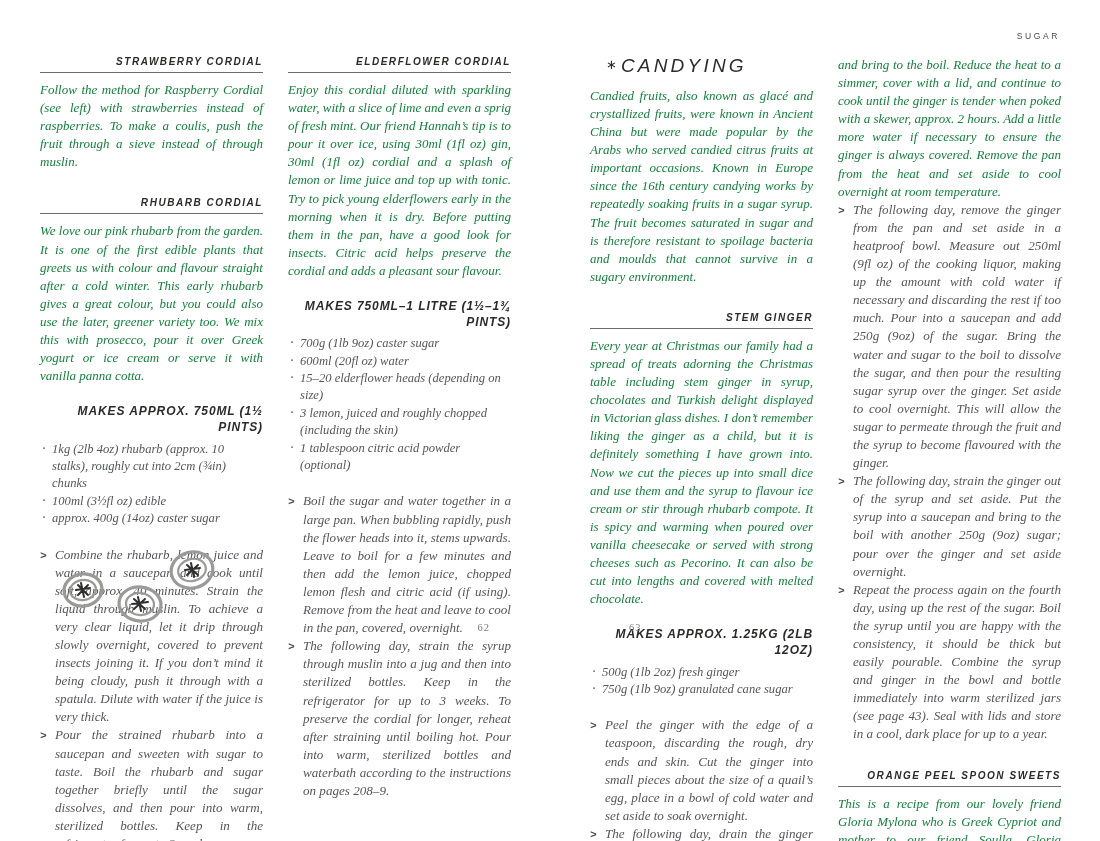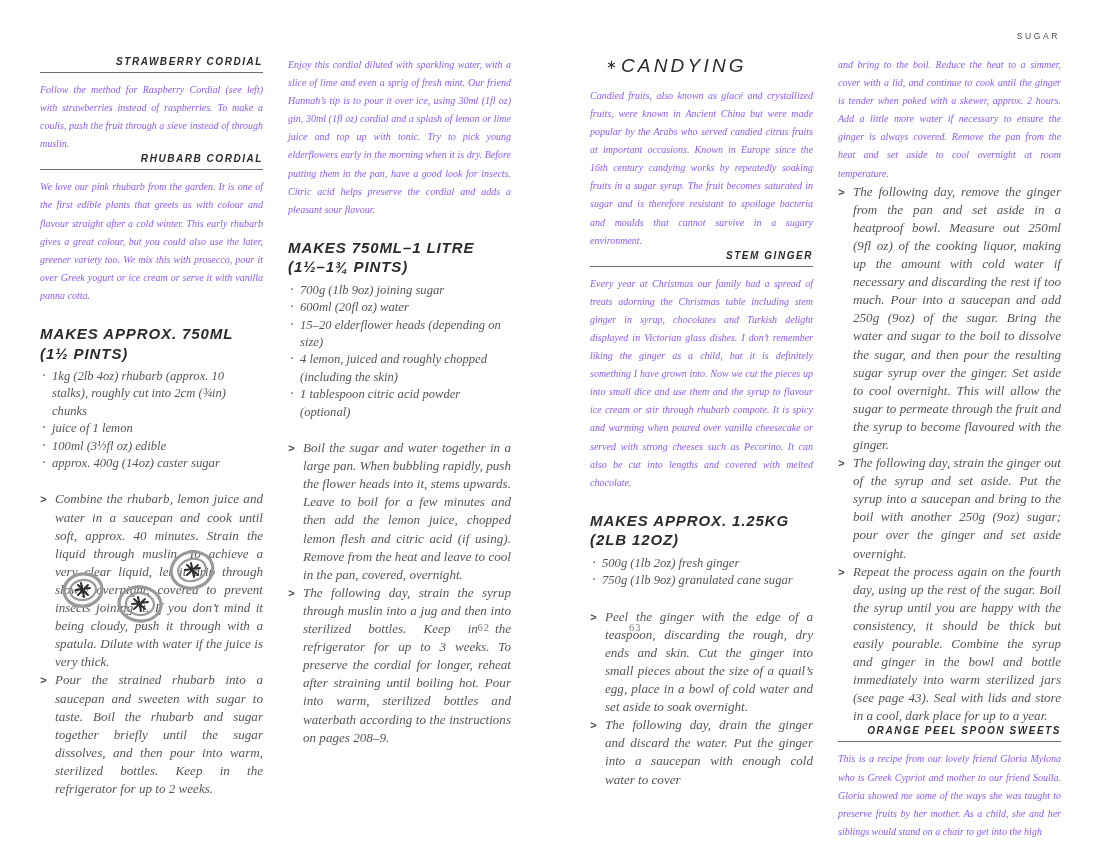--- a/index.html
+++ b/index.html
@@ -61,58 +61,59 @@
     font-weight: 700;
     letter-spacing: 1.55px;
     color: #2b2b2a;
     text-align: right;
     line-height: 1.2;
     padding-bottom: 4px;
     border-bottom: 1.1px solid #6d6d6b;
     margin-bottom: 8px;
   }
   .sec-head.first { margin-top: 0; }
-  .sec-head.spaced { }
+  .sec-head.spaced { margin-top: 26px; }
 
   .chapter-head {
     font-family: "Liberation Sans", "DejaVu Sans", sans-serif;
     font-size: 19px;
     font-weight: 300;
     letter-spacing: 3.2px;
     color: #2b2b2a;
     margin: 0 0 10px 16px;
     line-height: 1.1;
   }
   .chapter-head .star {
     font-size: 13px;
     vertical-align: 3px;
     letter-spacing: 0;
     margin-right: 4px;
   }
 
   
   p.body {
     margin: 0 0 0 0;
-    font-size: 10px;
+    font-size: 13px;
     line-height: 18.1px;
     text-align: justify;
     text-justify: inter-word;
-    color: #8b5cf6;
+    color: #15803d;
     -webkit-hyphens: none;
     hyphens: none;
   }
 
   .makes {
     font-family: "Liberation Sans", "DejaVu Sans", sans-serif;
-    font-size: 15px;
+    font-size: 12px;
     font-weight: 700;
     letter-spacing: 0.9px;
     color: #2b2b2a;
     margin: 19px 0 5px 0;
     line-height: 1.3;
+    text-align: right;
   }
 
   ul.ingredients {
     list-style: none;
     margin: 0 0 0 0;
     padding: 0;
   }
   ul.ingredients li {
     position: relative;
     padding-left: 12px;
@@ -190,43 +191,43 @@
         <div class="sec-head first">STRAWBERRY CORDIAL</div>
         <p class="body">Follow the method for Raspberry Cordial (see left) with strawberries instead of raspberries. To make a coulis, push the fruit through a sieve instead of through muslin.</p>
 
         <div class="sec-head spaced">RHUBARB CORDIAL</div>
         <p class="body">We love our pink rhubarb from the garden. It is one of the first edible plants that greets us with colour and flavour straight after a cold winter. This early rhubarb gives a great colour, but you could also use the later, greener variety too. We mix this with prosecco, pour it over Greek yogurt or ice cream or serve it with vanilla panna cotta.</p>
 
         <div class="makes">MAKES APPROX. 750ML (1½ PINTS)</div>
 
         <ul class="ingredients">
           <li>1kg (2lb 4oz) rhubarb (approx. 10 stalks), roughly cut into 2cm (¾in) chunks</li>
-          <li>juice of 1 lemon</li>
           <li>100ml (3½fl oz) edible</li>
           <li>approx. 400g (14oz) caster sugar</li>
         </ul>
 
         <ul class="steps">
           <li>Combine the rhubarb, lemon juice and water in a saucepan and cook until soft, approx. 40 minutes. Strain the liquid through muslin. To achieve a very clear liquid, let it drip through slowly overnight, covered to prevent insects joining it. If you don’t mind it being cloudy, push it through with a spatula. Dilute with water if the juice is very thick.</li>
           <li>Pour the strained rhubarb into a saucepan and sweeten with sugar to taste. Boil the rhubarb and sugar together briefly until the sugar dissolves, and then pour into warm, sterilized bottles. Keep in the refrigerator for up to 2 weeks.</li>
         </ul>
 
       </div>
 
       <div class="col">
 
+        <div class="sec-head first">ELDERFLOWER CORDIAL</div>
         <p class="body">Enjoy this cordial diluted with sparkling water, with a slice of lime and even a sprig of fresh mint. Our friend Hannah’s tip is to pour it over ice, using 30ml (1fl oz) gin, 30ml (1fl oz) cordial and a splash of lemon or lime juice and top up with tonic. Try to pick young elderflowers early in the morning when it is dry. Before putting them in the pan, have a good look for insects. Citric acid helps preserve the cordial and adds a pleasant sour flavour.</p>
 
         <div class="makes">MAKES 750ML–1 LITRE (1½–1¾ PINTS)</div>
 
         <ul class="ingredients">
-          <li>700g (1lb 9oz) joining sugar</li>
+          <li>700g (1lb 9oz) caster sugar</li>
           <li>600ml (20fl oz) water</li>
           <li>15–20 elderflower heads (depending on size)</li>
-          <li>4 lemon, juiced and roughly chopped (including the skin)</li>
+          <li>3 lemon, juiced and roughly chopped (including the skin)</li>
           <li>1 tablespoon citric acid powder (optional)</li>
         </ul>
 
         <ul class="steps">
           <li>Boil the sugar and water together in a large pan. When bubbling rapidly, push the flower heads into it, stems upwards. Leave to boil for a few minutes and then add the lemon juice, chopped lemon flesh and citric acid (if using). Remove from the heat and leave to cool in the pan, covered, overnight.</li>
           <li>The following day, strain the syrup through muslin into a jug and then into sterilized bottles. Keep in the refrigerator for up to 3 weeks. To preserve the cordial for longer, reheat after straining until boiling hot. Pour into warm, sterilized bottles and waterbath according to the instructions on pages 208–9.</li>
         </ul>
 
       </div>
     </div>

